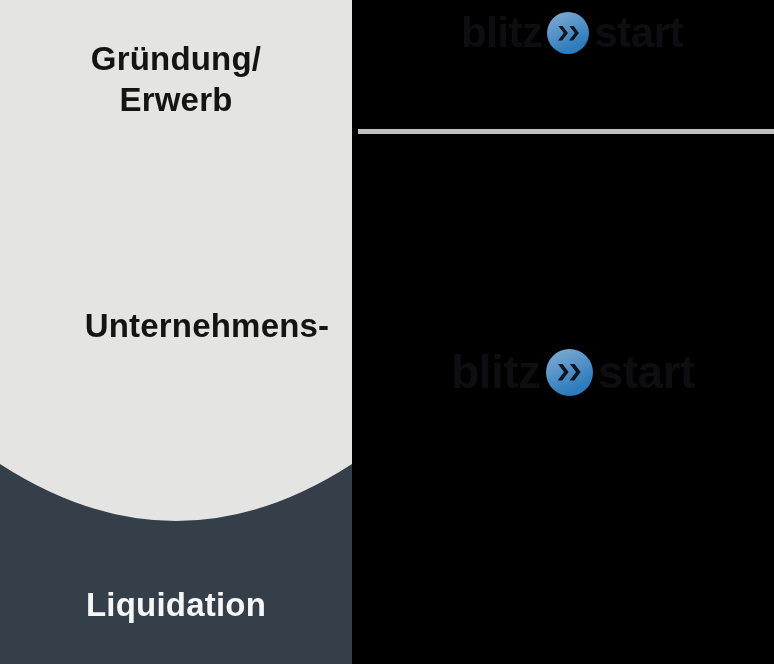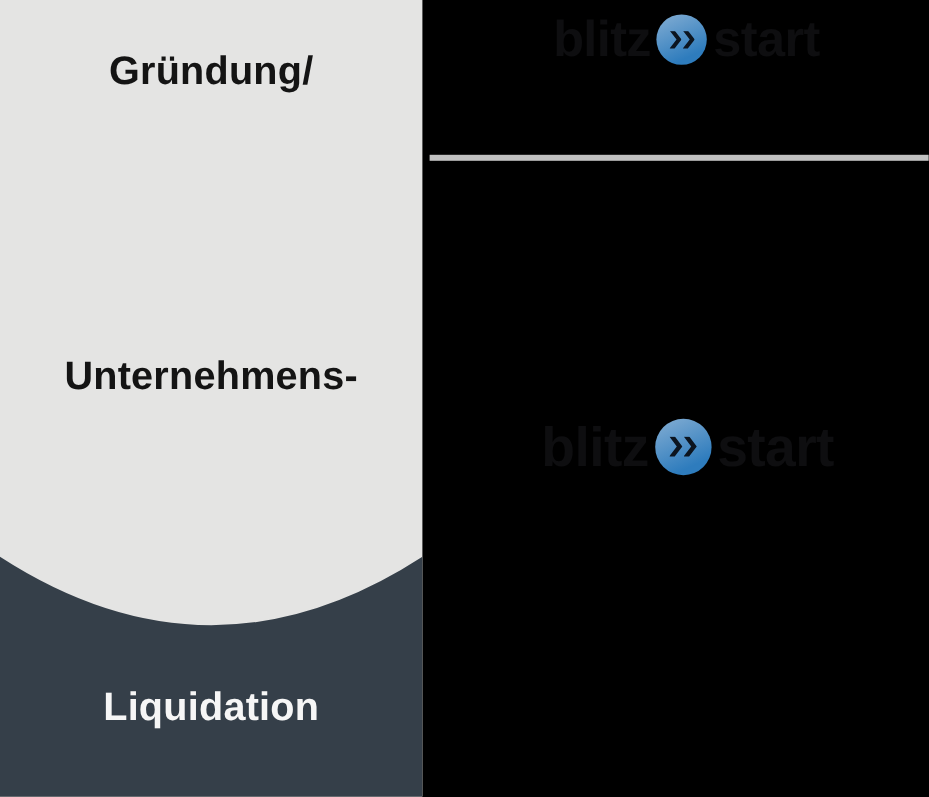--- a/index.html
+++ b/index.html
@@ -15,22 +15,22 @@
     position: absolute; left: 0; top: 0; width: 352px; height: 664px;
     background: var(--light-bg, #e4e4e3);
   }
   .wave { position: absolute; left: 0; top: 0; width: 352px; height: 664px; display: block; }
   .section {
     position: absolute; left: 0; width: 352px; text-align: center;
     font-weight: 700; font-size: 33px; line-height: 41px;
     color: var(--heading-text, #141414); letter-spacing: 0.2px;
   }
   .section-1 { top: 38px; }
-  .section-2 { top: 292px; }
-  .section-3 { top: 568px; color: var(--light-text, #f6f6f6); }
+  .section-2 { top: 305px; padding-left: 31px; }
+  .section-3 { top: 584px; color: var(--light-text, #f6f6f6); }
 
   
   .right-panel { position: absolute; left: 352px; top: 0; width: 422px; height: 664px; }
   .logo {
     position: absolute; left: 0; width: 422px;
     display: flex; align-items: center; justify-content: center;
     font-weight: 700; color: var(--logo-text, #0e0e10); letter-spacing: -0.5px;
   }
   .logo-header { top: 8px; height: 50px; font-size: 42px; transform: translateX(9px); }
   .logo-center { top: 344px; height: 56px; font-size: 46px; transform: translateX(10px); }
@@ -58,20 +58,21 @@
 
 <div class="frame">
 
   <div class="left-panel">
     <svg class="wave" width="352" height="664" viewBox="0 0 352 664" preserveAspectRatio="none" aria-hidden="true">
       <path d="M0,464 Q176,578 352,464 L352,664 L0,664 Z" fill="var(--dark-bg, #353f49)"></path>
     </svg>
 
     <div class="section section-1">
       <div>Gründung/</div>
+      <div>Erwerb</div>
     </div>
 
     <div class="section section-2">
       <div>Unternehmens-</div>
     </div>
 
     <div class="section section-3">
       <div>Liquidation</div>
     </div>
   </div>

